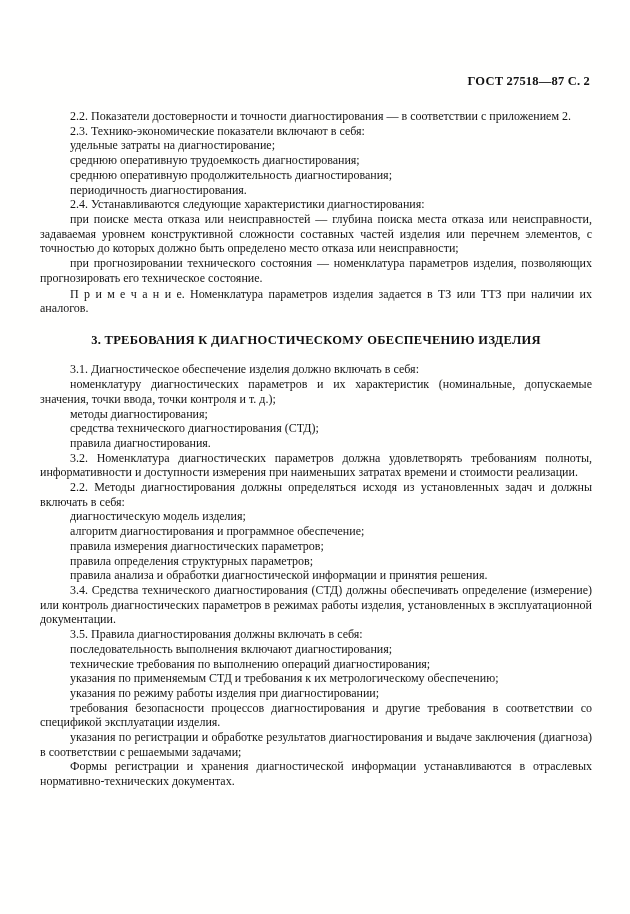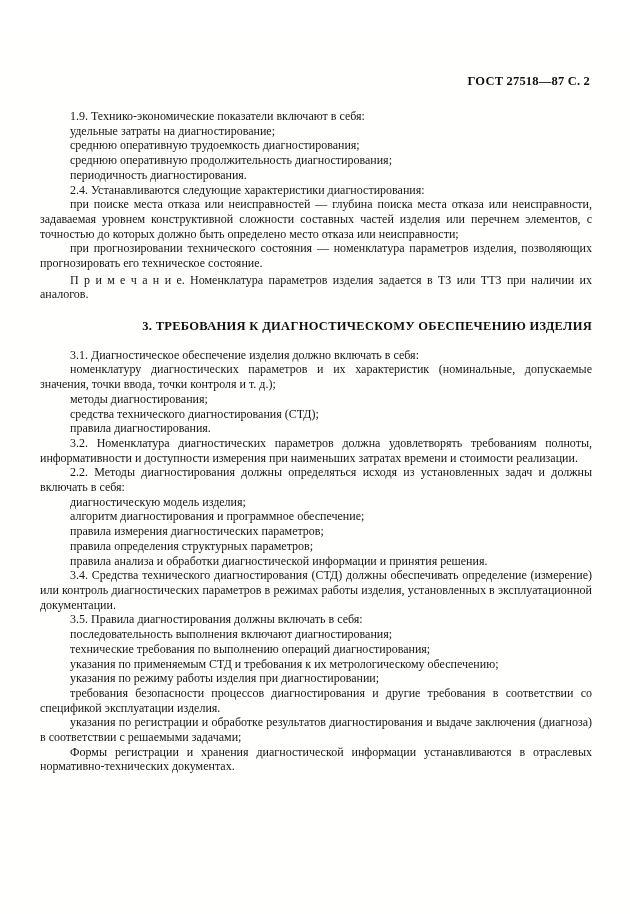--- a/index.html
+++ b/index.html
@@ -36,39 +36,40 @@
   }
   .content p.note {
     font-size: 12px;
     line-height: 14px;
     text-align: justify;
     text-indent: 30px;
     color: #141414;
     margin-top: 2px;
   }
   .content p.heading {
-    text-align: right;
+    text-align: center;
     text-indent: 0;
     font-weight: bold;
     font-size: 12.5px;
     line-height: 15px;
     letter-spacing: 0.3px;
     margin: 18px 0 14px 0;
     color: #0f0f0f;
   }
 </style>
 </head>
 <body>
 
 <div class="page">
   <div class="header">
     <span>ГОСТ 27518—87 С. 2</span>
   </div>
   <div class="content" id="content">
-      <p class="body">1.9. Технико-экономические показатели включают в себя:</p>
+      <p class="body">2.2. Показатели достоверности и точности диагностирования — в соответствии с приложением 2.</p>
+      <p class="body">2.3. Технико-экономические показатели включают в себя:</p>
       <p class="body">удельные затраты на диагностирование;</p>
       <p class="body">среднюю оперативную трудоемкость диагностирования;</p>
       <p class="body">среднюю оперативную продолжительность диагностирования;</p>
       <p class="body">периодичность диагностирования.</p>
       <p class="body">2.4. Устанавливаются следующие характеристики диагностирования:</p>
       <p class="body">при поиске места отказа или неисправностей — глубина поиска места отказа или неисправности, задаваемая уровнем конструктивной сложности составных частей изделия или перечнем элементов, с точностью до которых должно быть определено место отказа или неисправности;</p>
       <p class="body">при прогнозировании технического состояния — номенклатура параметров изделия, позволяющих прогнозировать его техническое состояние.</p>
       <p class="note">П р и м е ч а н и е. Номенклатура параметров изделия задается в ТЗ или ТТЗ при наличии их аналогов.</p>
       <p class="heading">3. ТРЕБОВАНИЯ К ДИАГНОСТИЧЕСКОМУ ОБЕСПЕЧЕНИЮ ИЗДЕЛИЯ</p>
       <p class="body">3.1. Диагностическое обеспечение изделия должно включать в себя:</p>

